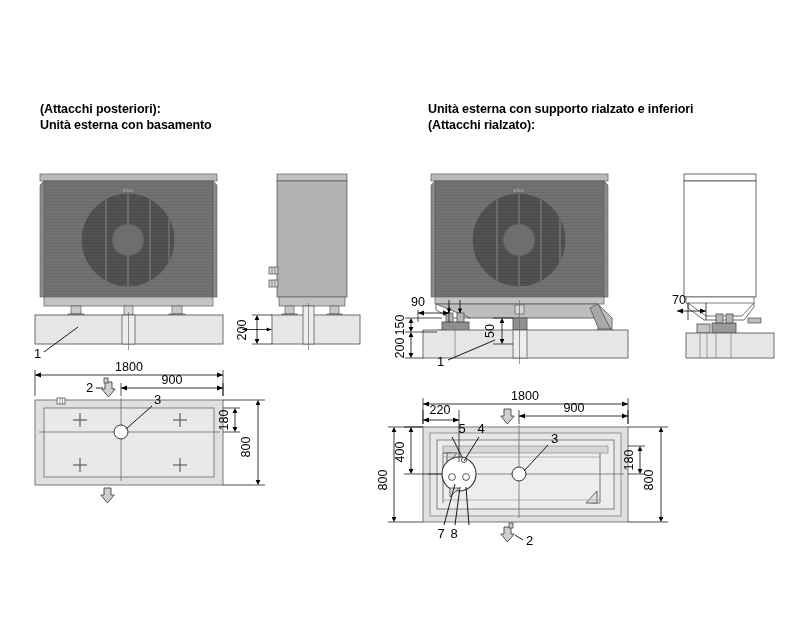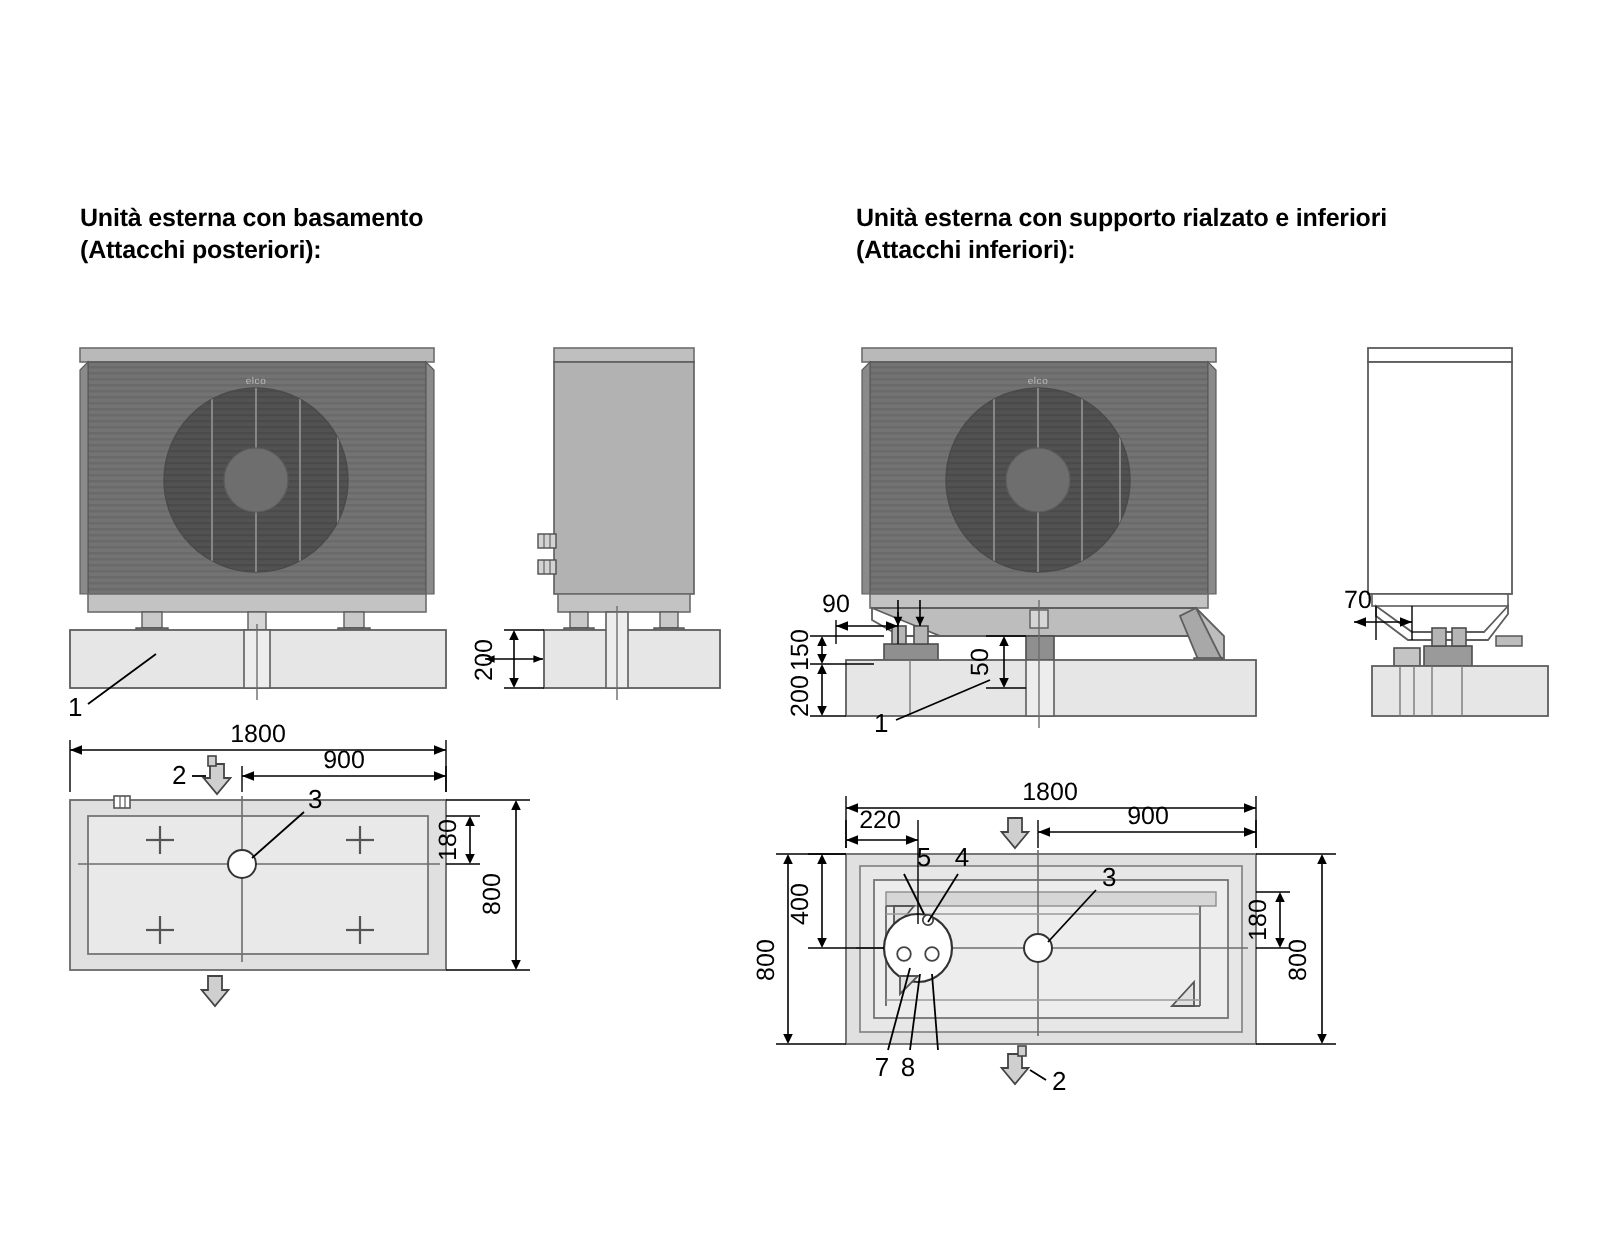--- a/index.html
+++ b/index.html
@@ -53,27 +53,27 @@
     fill: #b9b9b9;
     letter-spacing: 0.3px;
   }
 </style>
 </head>
 <body>
 
 <div id="page-root">
 
   <div class="title-block" id="title-left">
+    <div>(Attacchi posteriori):</div>
     <div>Unità esterna con basamento</div>
-    <div>(Attacchi posteriori):</div>
   </div>
 
   <div class="title-block" id="title-right">
     <div>Unità esterna con supporto rialzato e inferiori</div>
-    <div>(Attacchi inferiori):</div>
+    <div>(Attacchi rialzato):</div>
   </div>
 
   <svg class="drawing" viewBox="0 0 805 627">
     <defs>
       <pattern id="louvre" width="4" height="3" patternUnits="userSpaceOnUse">
         <rect width="4" height="3" fill="#737373"></rect>
         <rect width="4" height="1.2" y="0" fill="#6a6a6a"></rect>
       </pattern>
       <pattern id="louvre-fan" width="4" height="3" patternUnits="userSpaceOnUse">
         <rect width="4" height="3" fill="#525252"></rect>

